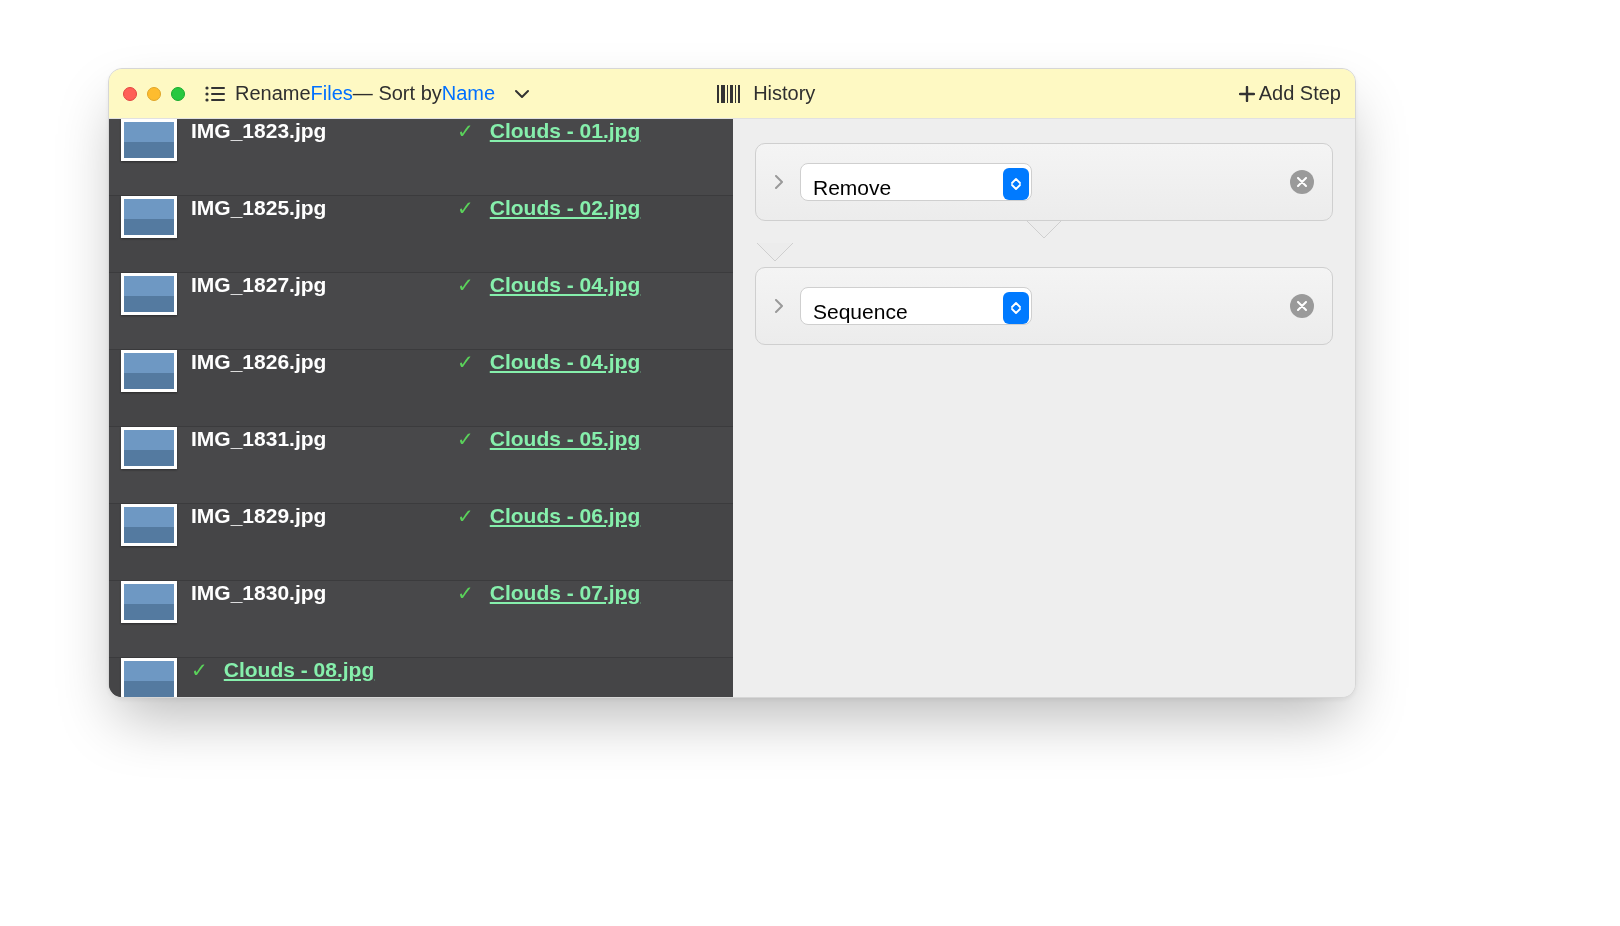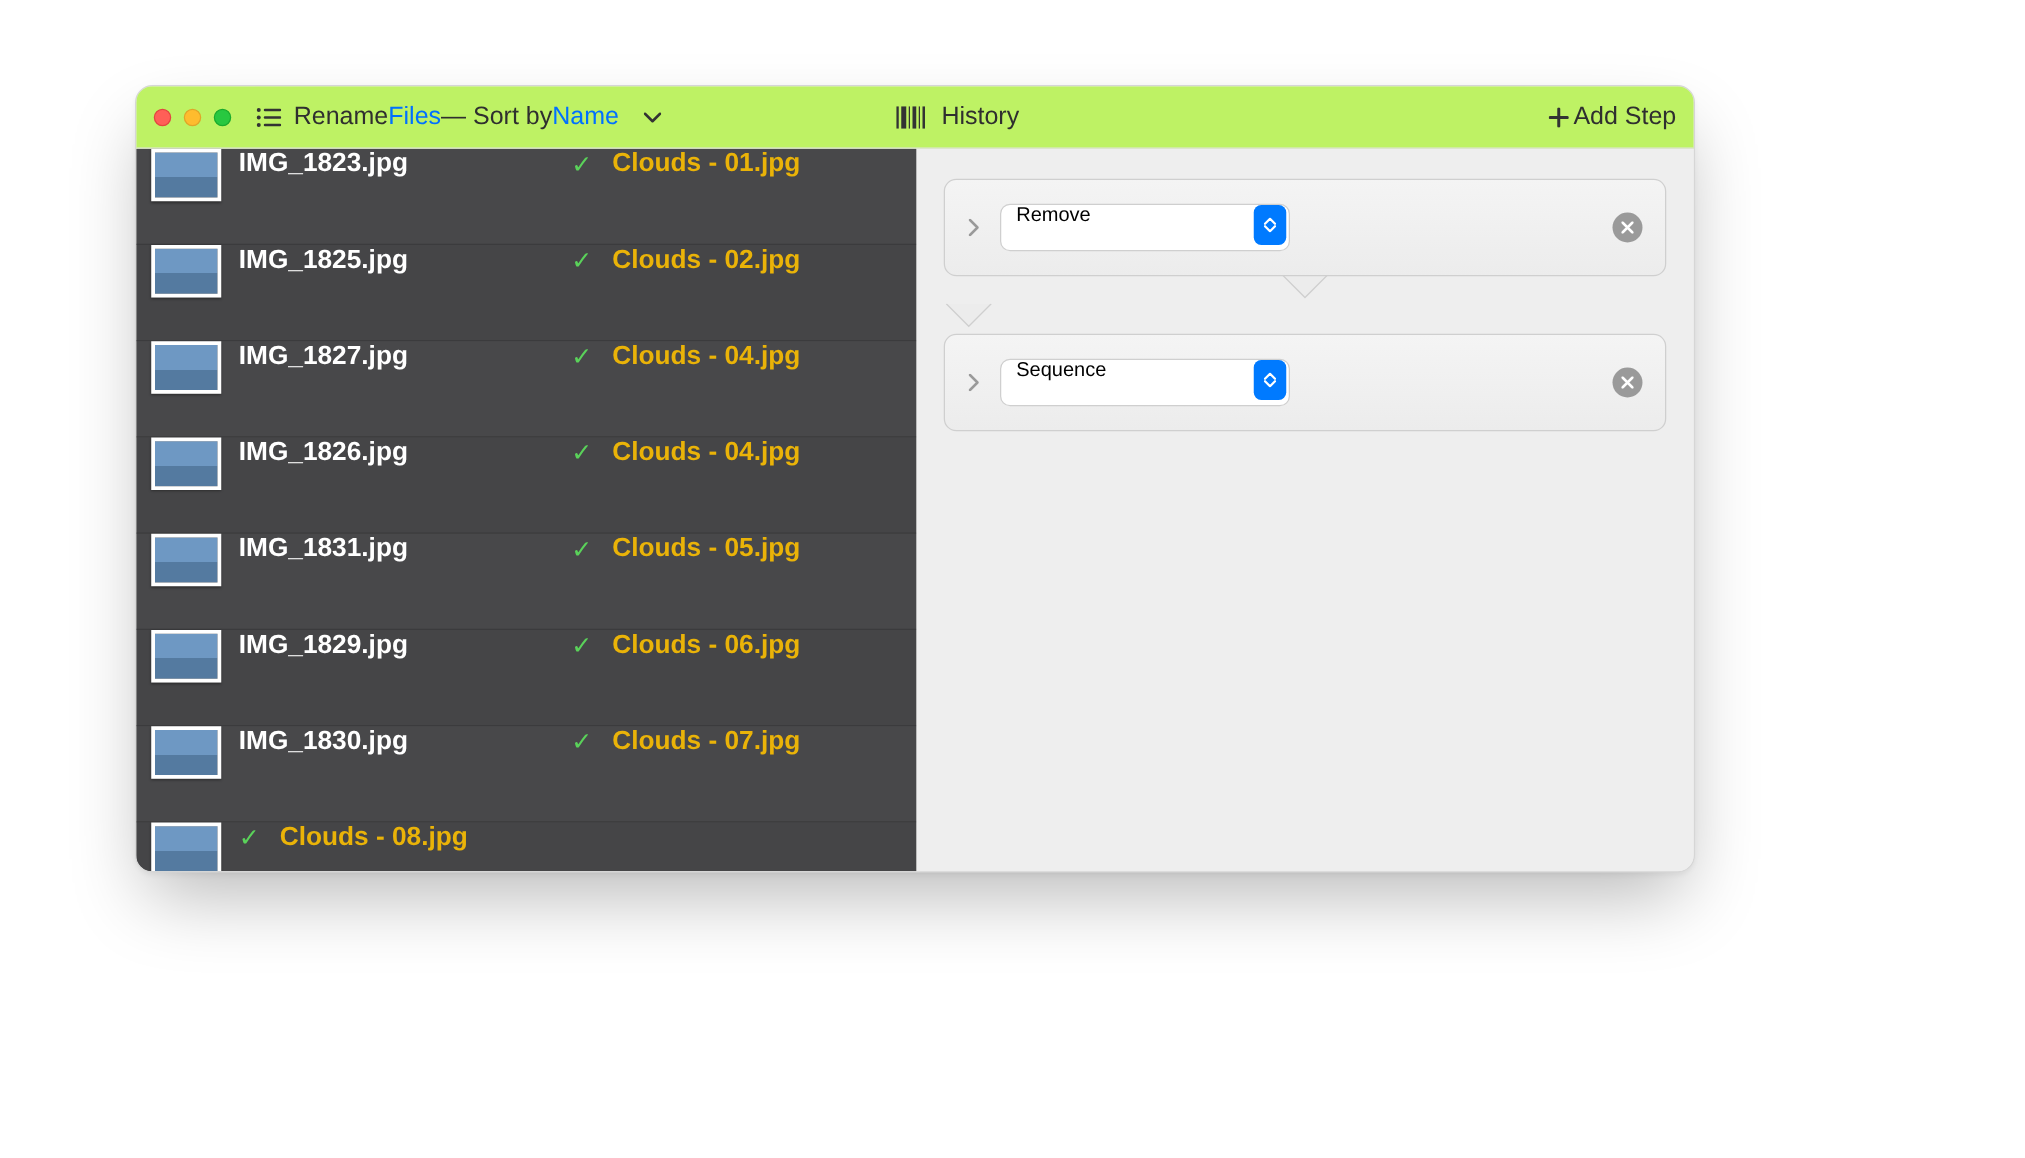--- a/index.html
+++ b/index.html
@@ -18,21 +18,21 @@
     border-radius: 14px;
     box-shadow: 0 28px 60px -10px rgba(0,0,0,0.28), 0 2px 4px rgba(0,0,0,0.05);
     overflow: hidden;
     display: flex;
     flex-direction: column;
   }
 
   
   .toolbar {
     height: 50px;
-    background: #bef264;
+    background: #fef9c3;
     border-bottom: 1px solid #e1e1e1;
     display: flex;
     align-items: center;
     padding: 0 14px;
     font-size: 20px;
     color: #2f2f2f;
   }
   .traffic { display: flex; gap: 10px; margin-right: 20px; }
   .dot { width: 14px; height: 14px; border-radius: 50%; }
   .dot.red    { background: #ff5f57; border: 0.5px solid #e24640; }
@@ -71,21 +71,21 @@
   .row:nth-child(even){ background:#454547; }
   .thumb {
     width: 56px; height: 42px;
     background: linear-gradient(to bottom, #6e98c3 0%, #6e98c3 55%, #547aa0 55%, #547aa0 100%);
     border: 3px solid #ffffff;
     box-shadow: 0 1px 2px rgba(0,0,0,0.4);
     flex-shrink:0;
   }
   .oldname { width: 252px; color: #fff; }
   .check { color:#5ad25a; font-size:20px; margin-right:2px; font-weight:400; }
-  .newname { color:#eab308; }
+  .newname { color:#86efac;text-decoration:underline; }
 
   
   .panel {
     flex:1;
     background: #eeeeee;
     display:flex; flex-direction:column;
     padding: 24px 22px 22px 22px;
     gap: 0;
   }
   .step {
@@ -103,23 +103,23 @@
     display:flex; justify-content:center; align-items:flex-start;
     margin-top:-1px; margin-bottom:-1px;
   }
   .connector svg { display:block; }
   .expand { color:#9a9a9a; margin-right:16px; display:inline-flex; }
   .select {
     background:#ffffff;
     border:1px solid #cfcfcf;
     border-radius:8px;
     height:38px;
-    display:flex; align-items:flex-start;
+    display:flex; align-items:flex-end;
     padding: 0 0 0 12px;
-    font-size:16px;
+    font-size:21px;
     min-width: 232px;
   }
   .select-label { padding-right: 14px; }
   .stepper {
     width: 26px; height: 32px;
     margin-left:auto; margin-right:2px;
     background:#007aff;
     border-radius:6px;
     display:flex; flex-direction:column;
     align-items:center; justify-content:center;

